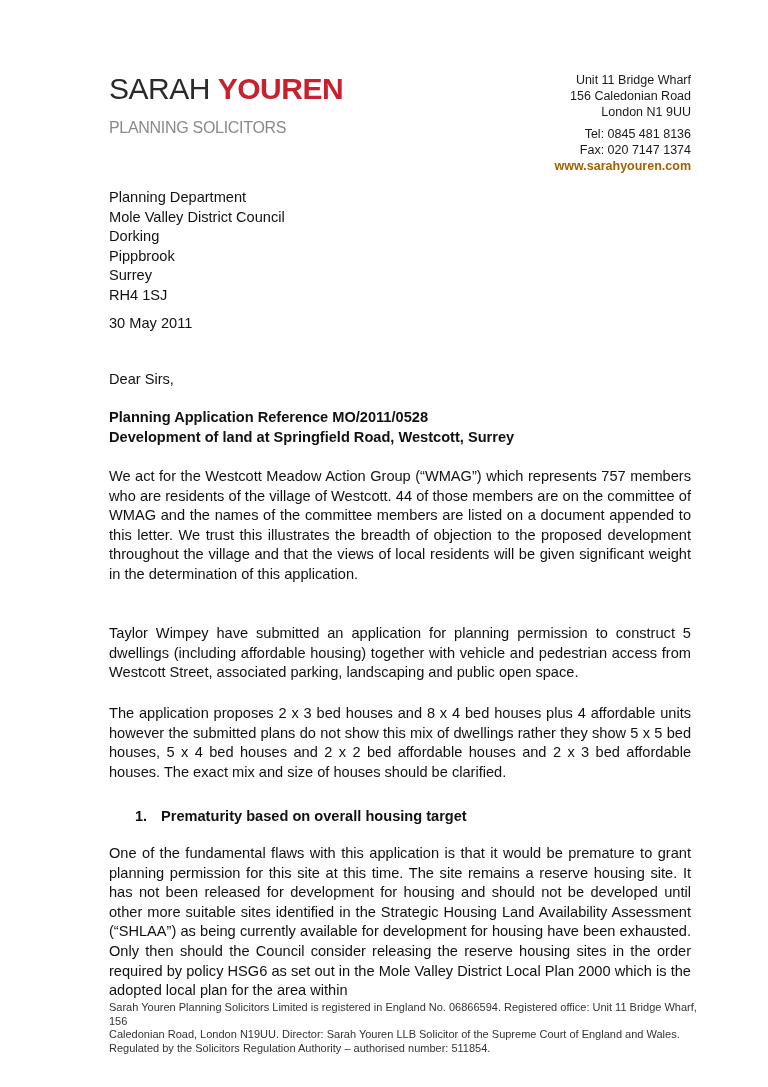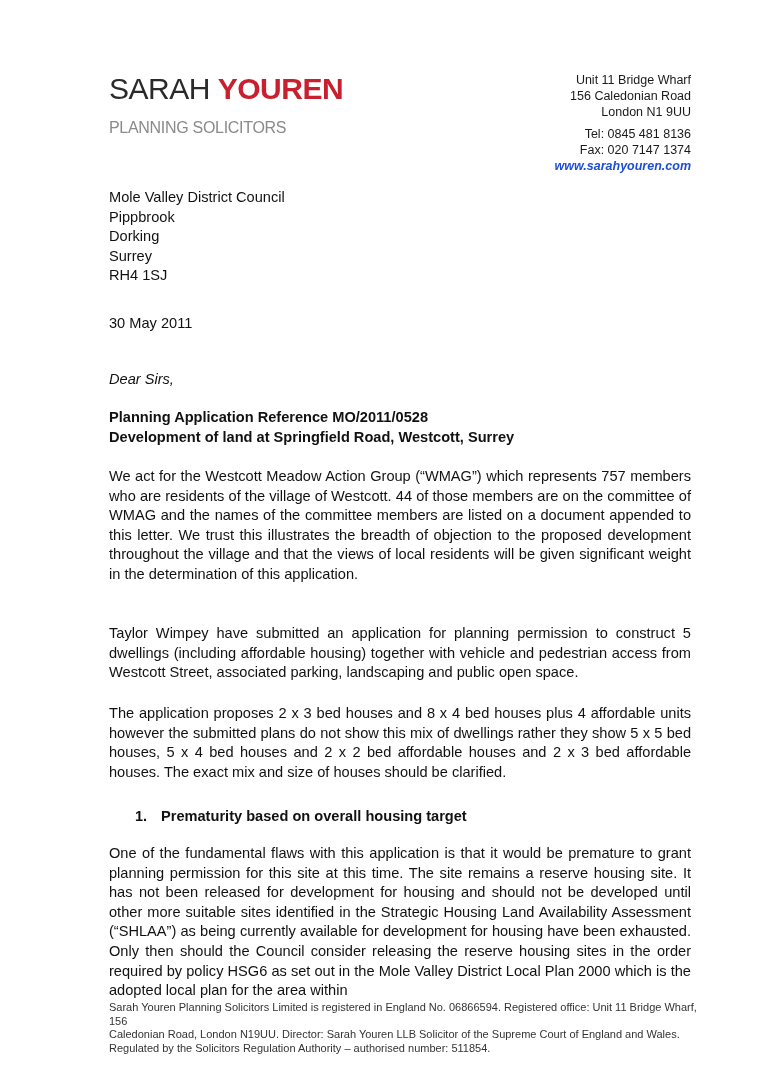--- a/index.html
+++ b/index.html
@@ -55,35 +55,34 @@
       position: absolute;
       right: 94px;
       top: 72px;
       text-align: right;
       font-size: 12.5px;
       line-height: 16px;
       color: #1a1a1a;
     }
     .sender .gap { height: 6px; }
     .sender .web {
-      color: #1d4ed8;
+      color: #a16207;
       font-weight: bold;
-      font-style: italic;
     }
     
     .body-text {
       position: absolute;
       left: 92px;
       width: 582px;
       font-size: 14.6px;
       line-height: 19.6px;
     }
     .recipient { top: 188px; }
     .date { top: 314px; }
-    .salutation { top: 370px; font-style: italic; }
+    .salutation { top: 370px; }
     .subject {
       top: 408px;
       font-weight: bold;
     }
     .para {
       text-align: justify;
     }
     .p1 { top: 467px; }
     .h-proposed { top: 585px; font-weight: bold; }
     .p2 { top: 624px; }
@@ -122,23 +121,24 @@
     <div>Unit 11 Bridge Wharf</div>
     <div>156 Caledonian Road</div>
     <div>London N1 9UU</div>
     <div class="gap"></div>
     <div>Tel: 0845 481 8136</div>
     <div>Fax: 020 7147 1374</div>
     <div class="web">www.sarahyouren.com</div>
   </div>
 
   <div class="body-text recipient">
+    <div>Planning Department</div>
     <div>Mole Valley District Council</div>
+    <div>Dorking</div>
     <div>Pippbrook</div>
-    <div>Dorking</div>
     <div>Surrey</div>
     <div>RH4 1SJ</div>
   </div>
 
   <div class="body-text date">30 May 2011</div>
 
   <div class="body-text salutation">Dear Sirs,</div>
 
   <div class="body-text subject">
     <div>Planning Application Reference MO/2011/0528</div>

